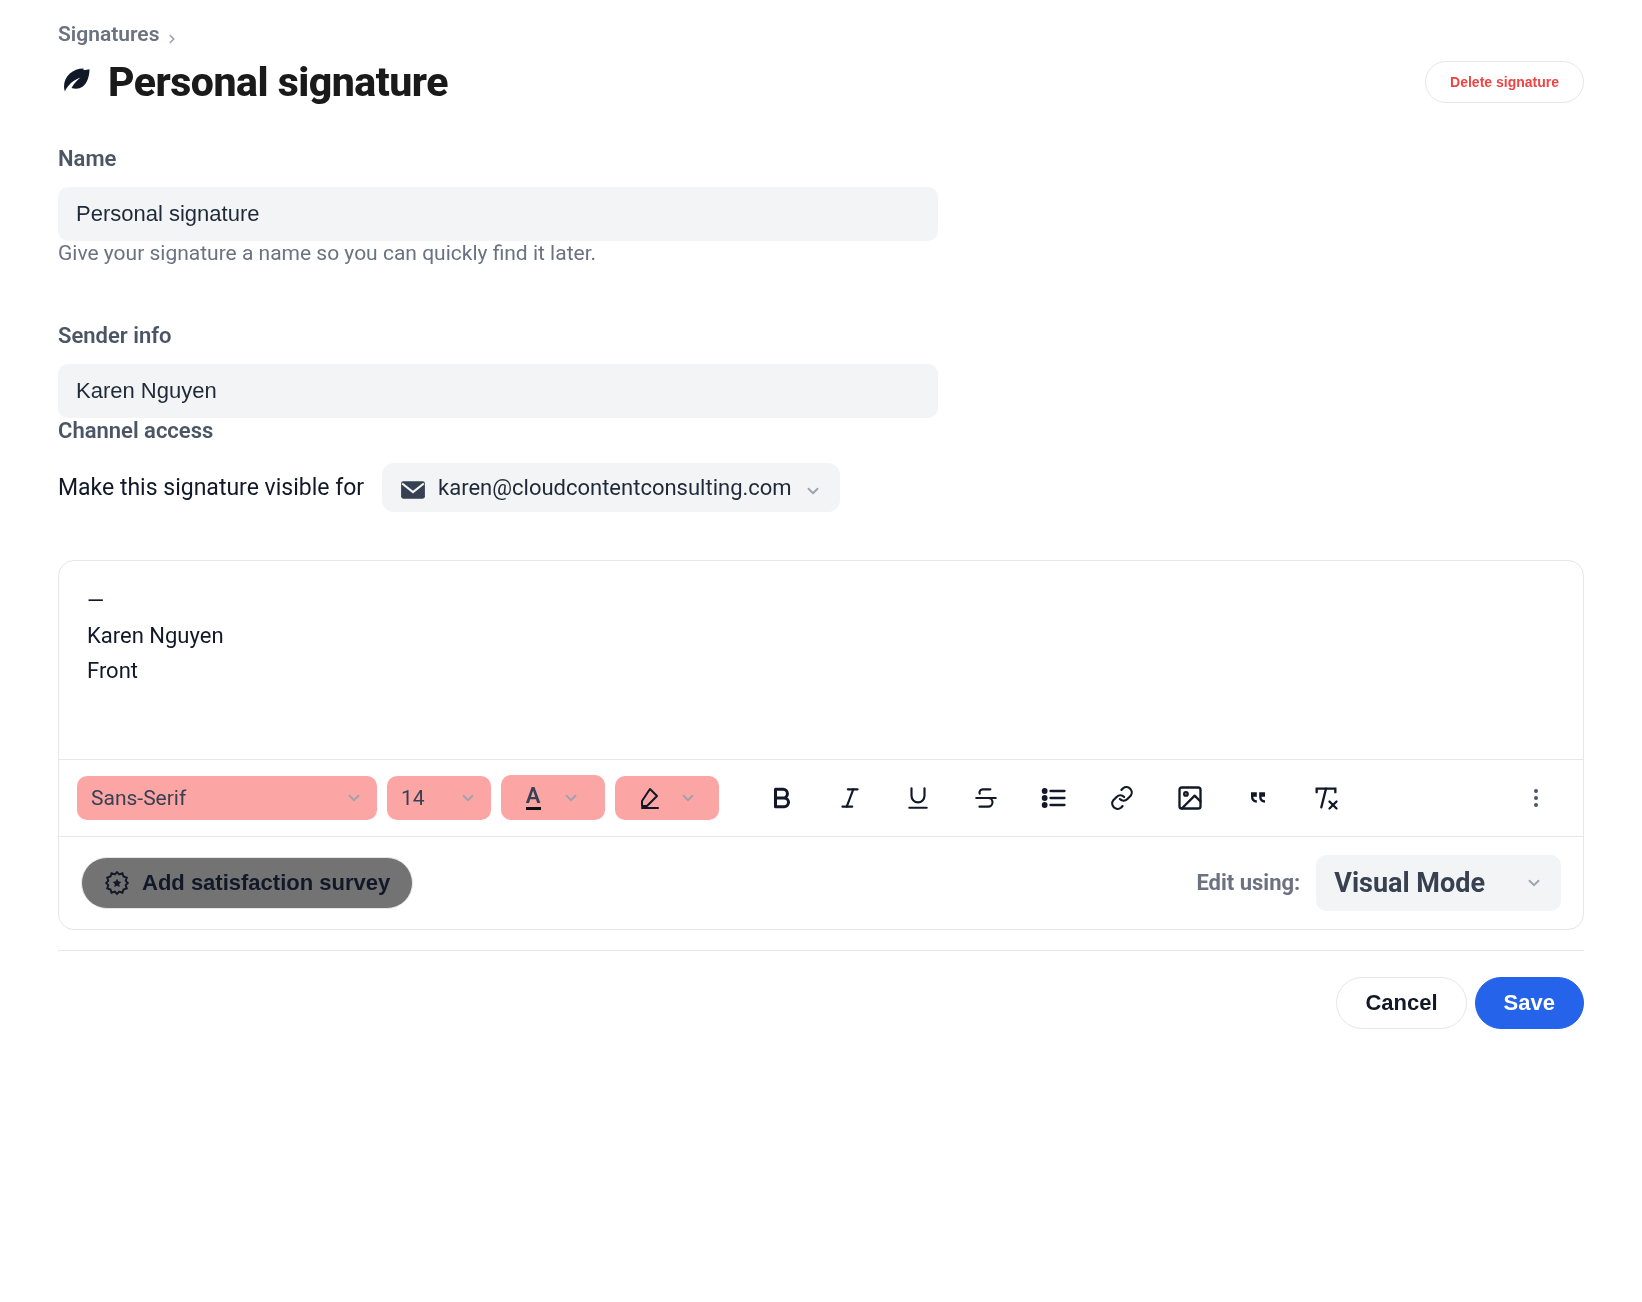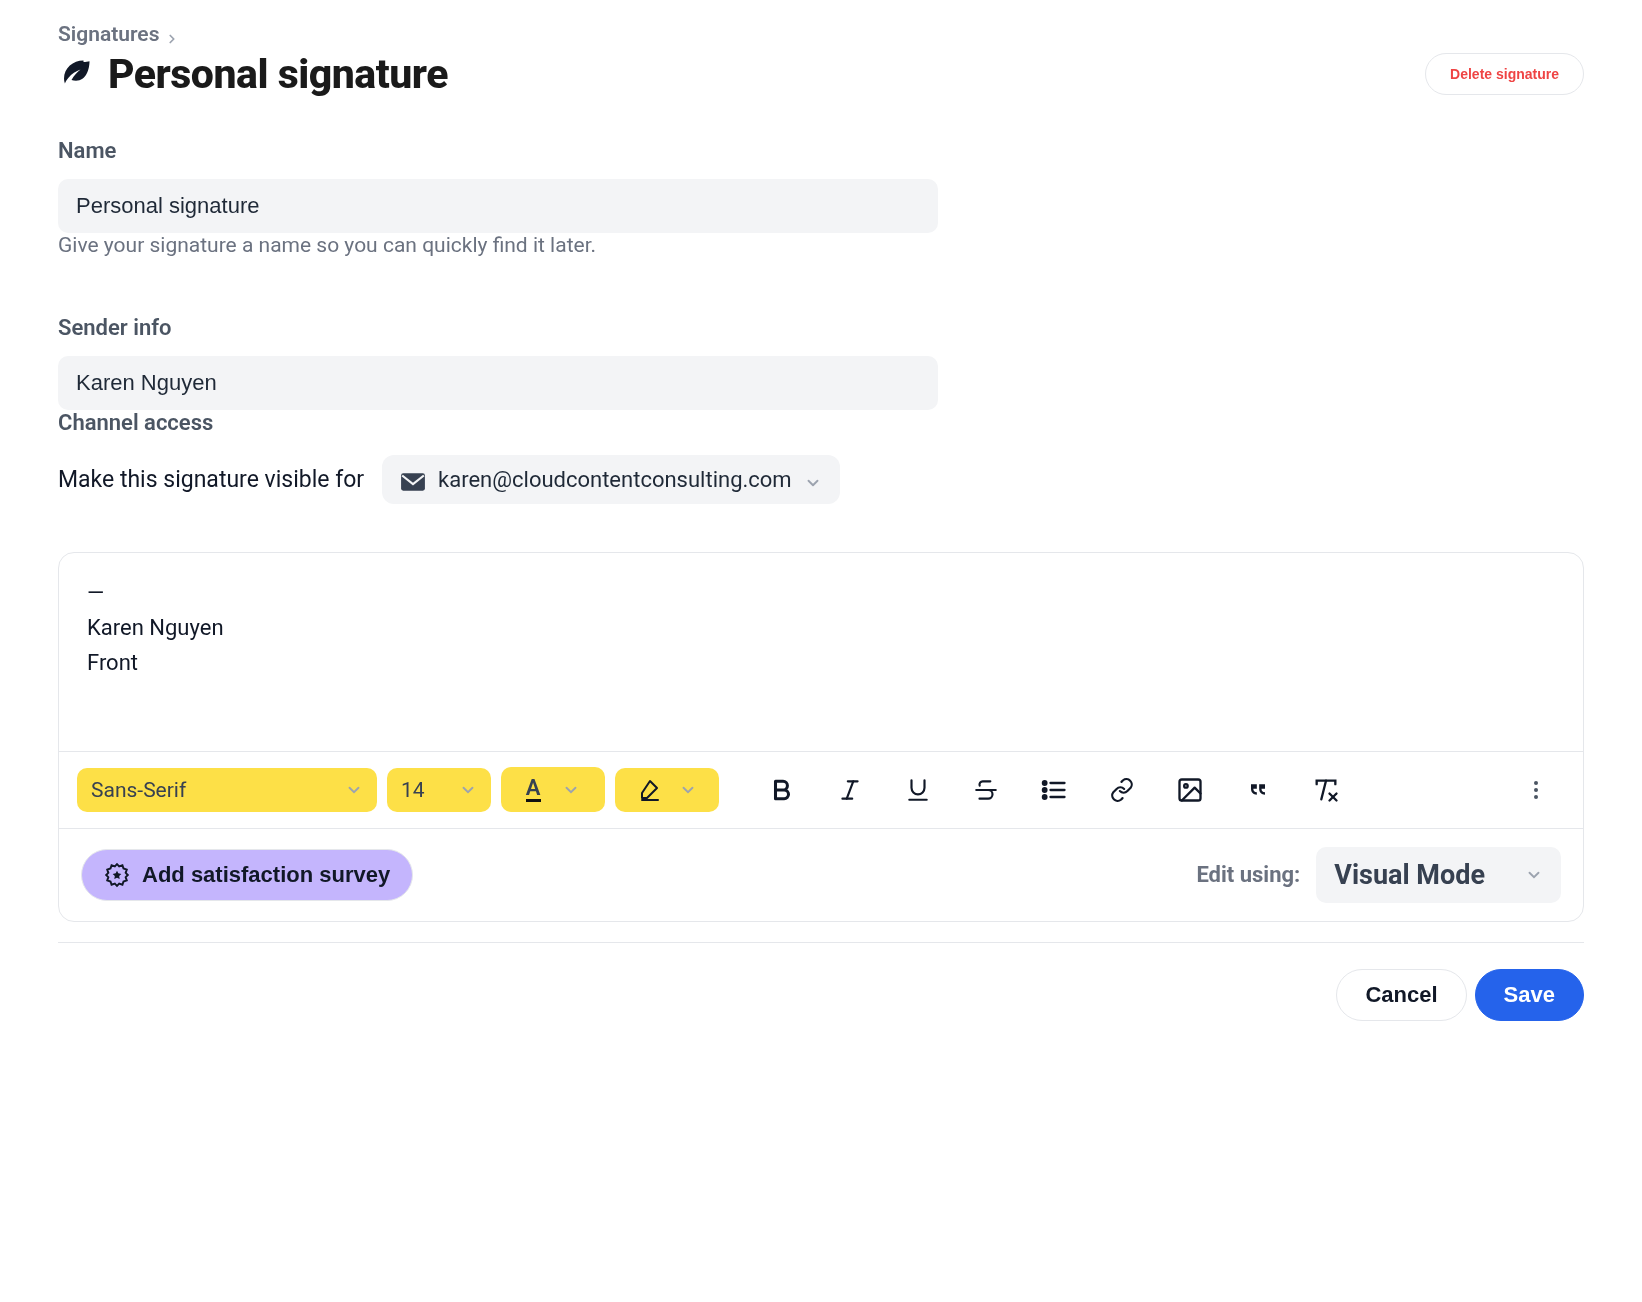--- a/index.html
+++ b/index.html
@@ -15,21 +15,21 @@
     padding: 22px 58px 40px 58px;
     width: 1642px;
   }
   .breadcrumb {
     display: flex;
     align-items: flex-end;
     gap: 6px;
     color: #6b7280;
     font-size: 21px;
     font-weight: 600;
-    margin-bottom: 4px;
+    margin-bottom: 12px;
   }
   .breadcrumb svg { flex-shrink: 0; }
   .header-row {
     display: flex;
     align-items: center;
     justify-content: space-between;
     margin-bottom: 40px;
   }
   .title-wrap {
     display: flex;
@@ -112,21 +112,21 @@
     border-top: 1px solid #e5e7eb;
     padding: 14px 18px;
     display: flex;
     align-items: center;
     gap: 10px;
   }
   .tb-select {
     display: inline-flex;
     align-items: center;
     justify-content: space-between;
-    background: #fde047;
+    background: #fca5a5;
     border-radius: 10px;
     padding: 10px 14px;
     font-size: 21px;
     color: #374151;
     cursor: pointer;
     gap: 30px;
   }
   .tb-select.font { width: 300px; }
   .tb-select.size { width: 104px; }
   .tb-select.color, .tb-select.hilite { width: 104px; justify-content: space-around; gap: 0; }
@@ -146,21 +146,21 @@
     padding: 18px 22px;
     display: flex;
     align-items: center;
     justify-content: space-between;
   }
   .survey-btn {
     display: inline-flex;
     align-items: center;
     gap: 12px;
     border: 1px solid #e5e7eb;
-    background: #c4b5fd;
+    background: #737373;
     border-radius: 999px;
     padding: 12px 22px;
     font-size: 22px;
     font-weight: 600;
     color: #111827;
     cursor: pointer;
   }
   .mode-wrap {
     display: flex;
     align-items: center;

